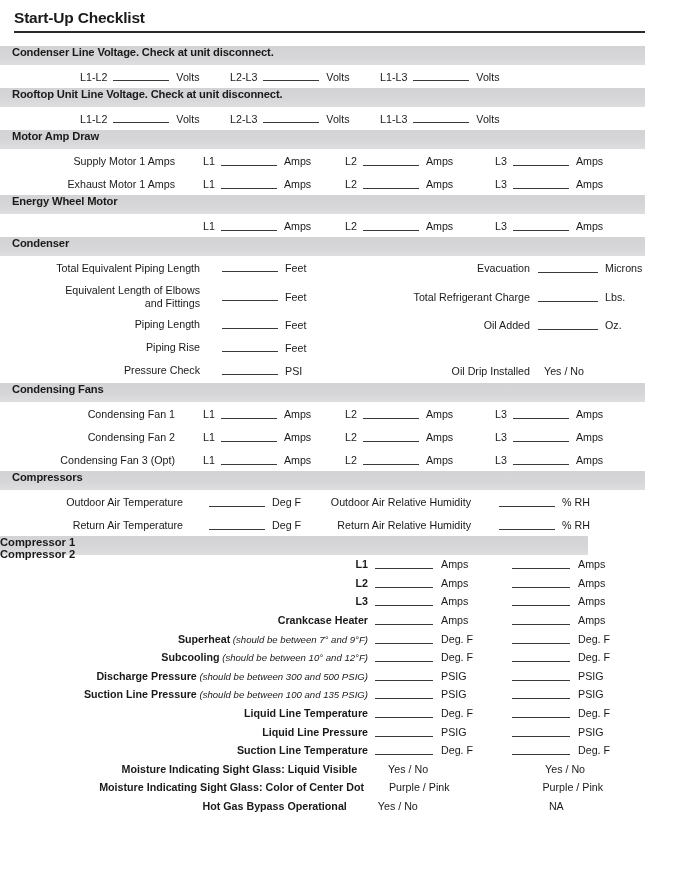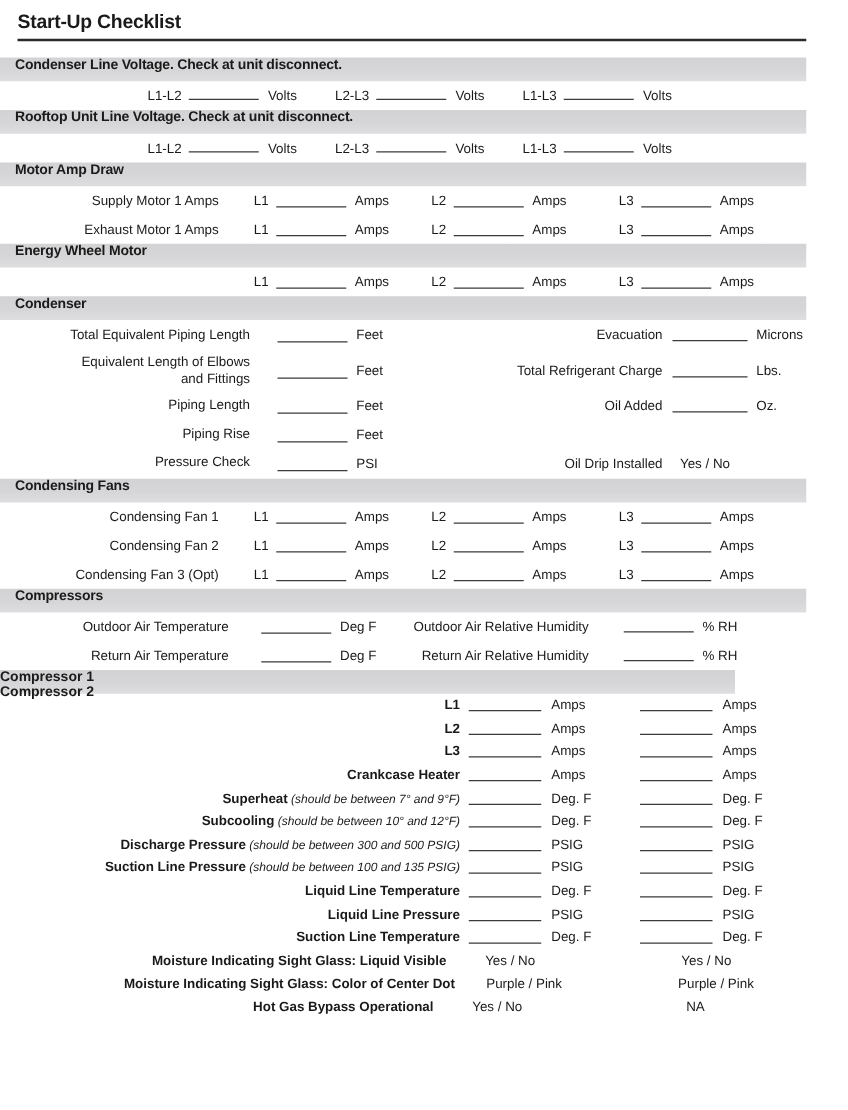--- a/index.html
+++ b/index.html
@@ -105,21 +105,21 @@
     font-size: 10.7px;
   }
   .lrow .cell {
     display: flex;
     align-items: center;
   }
   .c1 { margin-left: 28px; width: 142px; }
   .c2 { width: 150px; }
   .c3 { width: 150px; }
 
-  .voltcell1 { margin-left: 118px; width: 150px; }
+  .voltcell1 { margin-left: 80px; width: 150px; }
   .voltcell2 { width: 150px; }
 
   
   .cond-grid {
     position: relative;
   }
   .cond-left, .cond-right {
     position: absolute;
   }
   .cond-left {
@@ -137,21 +137,21 @@
     font-size: 10.7px;
   }
   .cl-label {
     width: 200px;
     text-align: right;
     line-height: 12.5px;
   }
   .cl-value {
     padding-left: 22px;
     display: flex;
-    align-items: flex-end;
+    align-items: flex-start;
   }
   .cr-label {
     width: 200px;
     text-align: right;
   }
   .cr-value {
     padding-left: 8px;
     display: flex;
     align-items: center;
   }
@@ -160,21 +160,21 @@
   .air-row {
     display: flex;
     align-items: center;
     height: 23px;
     font-size: 10.7px;
     white-space: nowrap;
   }
   .air-l-label { width: 183px; text-align: right; }
   .air-l-val { padding-left: 26px; display: flex; align-items: center; width: 95px; }
   .air-r-label { width: 167px; text-align: right; }
-  .air-r-val { padding-left: 28px; display: flex; }
+  .air-r-val { padding-left: 28px; display: flex; align-items: center; }
 
   
   .comp-head {
     width: 588px;
     height: 19px;
     background: linear-gradient(to bottom, #d3d3d6 0%, #d6d6d8 55%, #dedee0 100%);
     display: flex;
     font-size: 11.2px;
     font-weight: bold;
     flex-direction: column;

